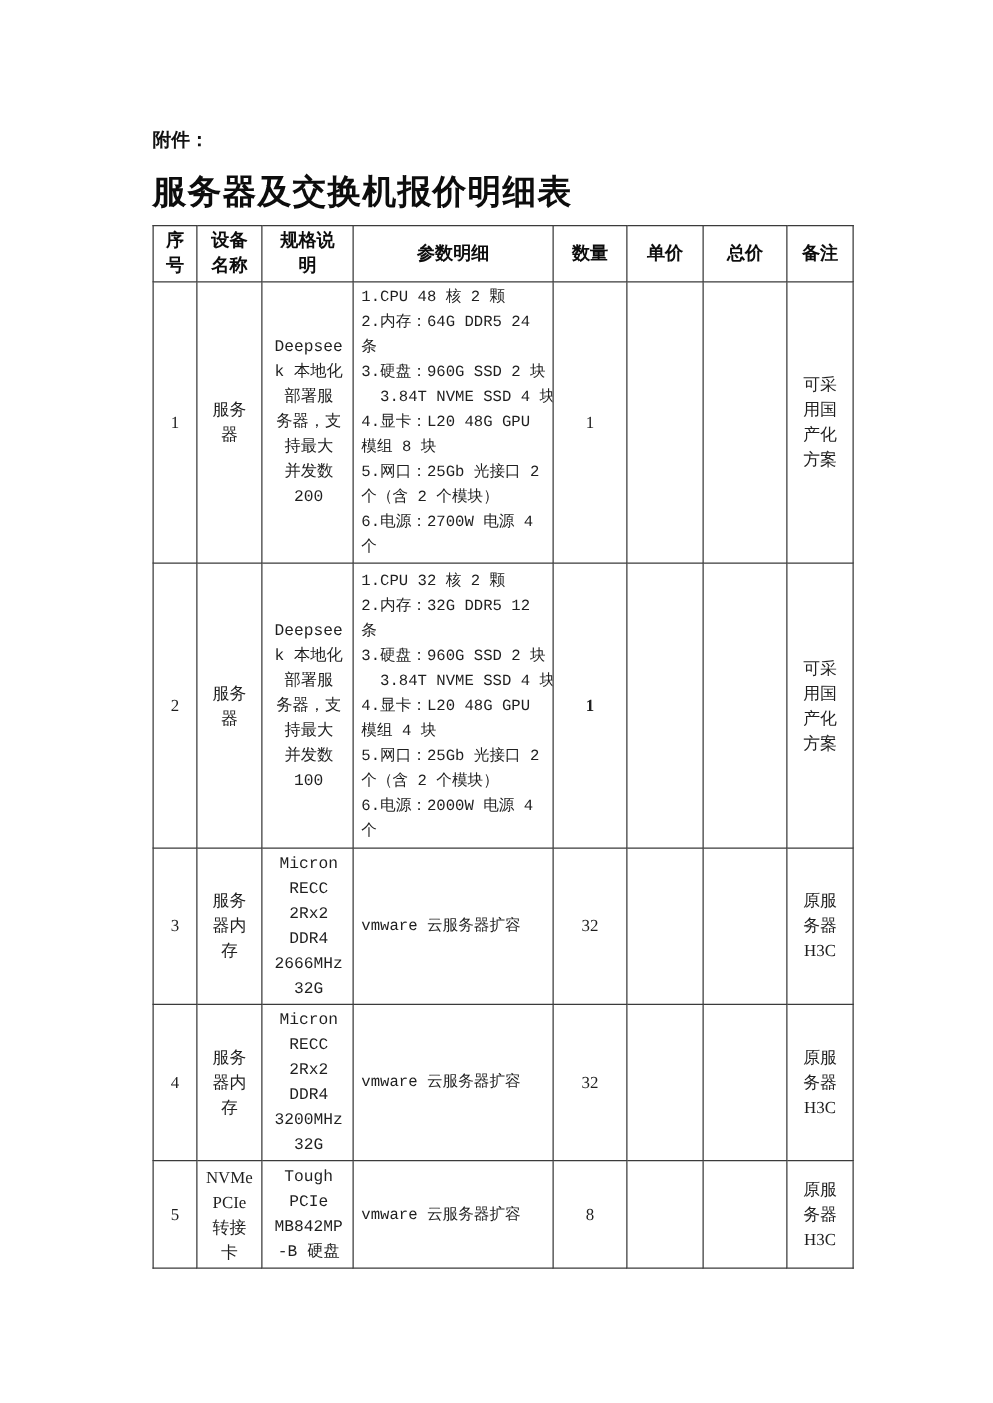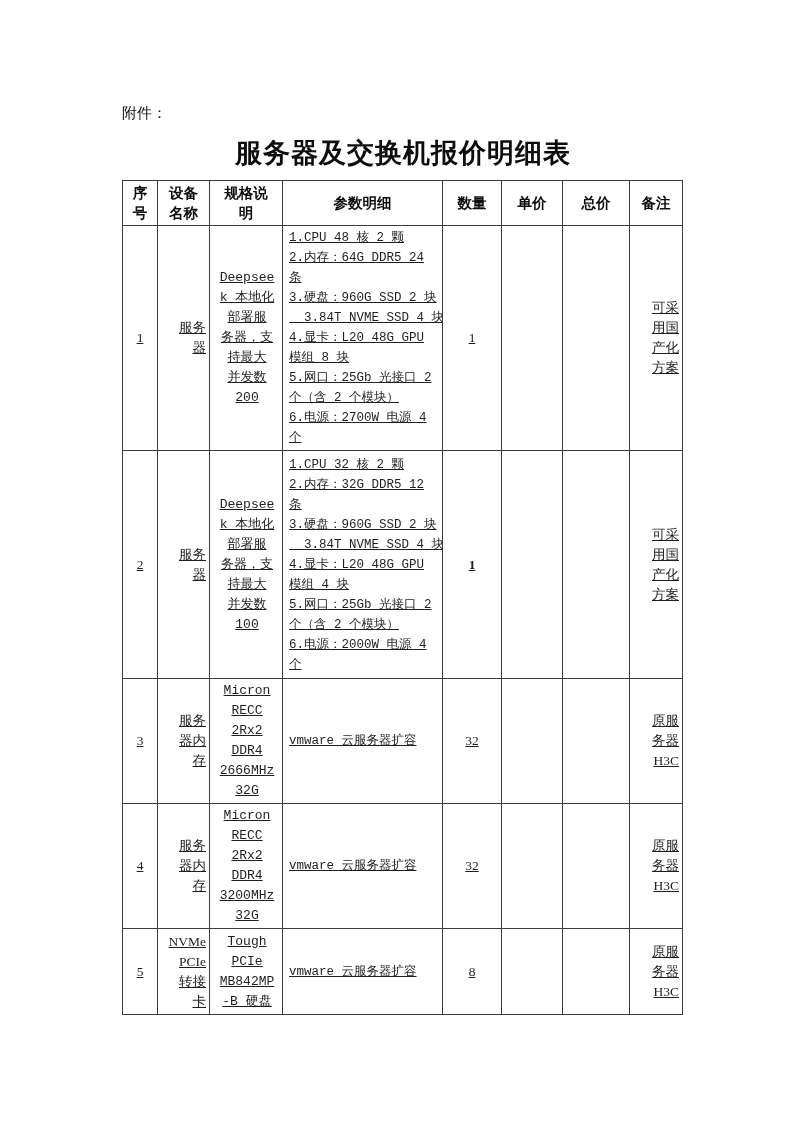--- a/index.html
+++ b/index.html
@@ -11,31 +11,30 @@
     position: relative;
     overflow: hidden;
   }
   .page {
     position: absolute;
     left: 122px; top: 102px;
     width: 562px;
   }
   .attachment {
     font-family: "Liberation Sans", "DejaVu Sans", sans-serif;
-    font-weight: normal;
+    font-weight: bold;
     font-size: 15px;
     line-height: 22px;
     color: #111;
   }
   .doc-title {
     font-family: "Liberation Serif", "DejaVu Serif", serif;
     font-weight: bold;
     font-size: 27px;
     line-height: 34px;
-    text-align: center;
     margin-top: 12px;
     margin-bottom: 10px;
     color: #0d0d0d;
     letter-spacing: 1px;
   }
   table.quote-table {
     width: 560px;
     table-layout: fixed;
     border-collapse: collapse;
     border: 1.5px solid #3b3b3b;
@@ -54,41 +53,39 @@
     line-height: 20px;
     height: 44px;
     padding: 2px 1px;
     color: #0d0d0d;
   }
   .quote-table td {
     font-size: 13.5px;
     line-height: 20px;
     padding: 2px 3px;
     color: #1f1f1f;
-    text-decoration: underline;
   }
   .quote-table td.cell-spec {
     text-align: center;
     padding-left: 5px;
     font-family: "Liberation Mono", "DejaVu Sans Mono", monospace;
     font-size: 13px;
   }
   .quote-table td.cell-params {
     text-align: left;
     padding-left: 6px;
     padding-right: 2px;
     font-family: "Liberation Mono", "DejaVu Sans Mono", monospace;
     font-size: 12.5px;
     white-space: pre;
     overflow: hidden;
   }
   .quote-table td.cell-name,
   .quote-table td.cell-remark {
     font-size: 13.5px;
-    text-align: right;
   }
   tr.r1 { height: 224px; }
   tr.r2 { height: 228px; }
   tr.r3 { height: 124px; }
   tr.r4 { height: 124px; }
   tr.r5 { height: 86px; }
   .bold { font-weight: bold; }
 </style>
 </head>
 <body>

